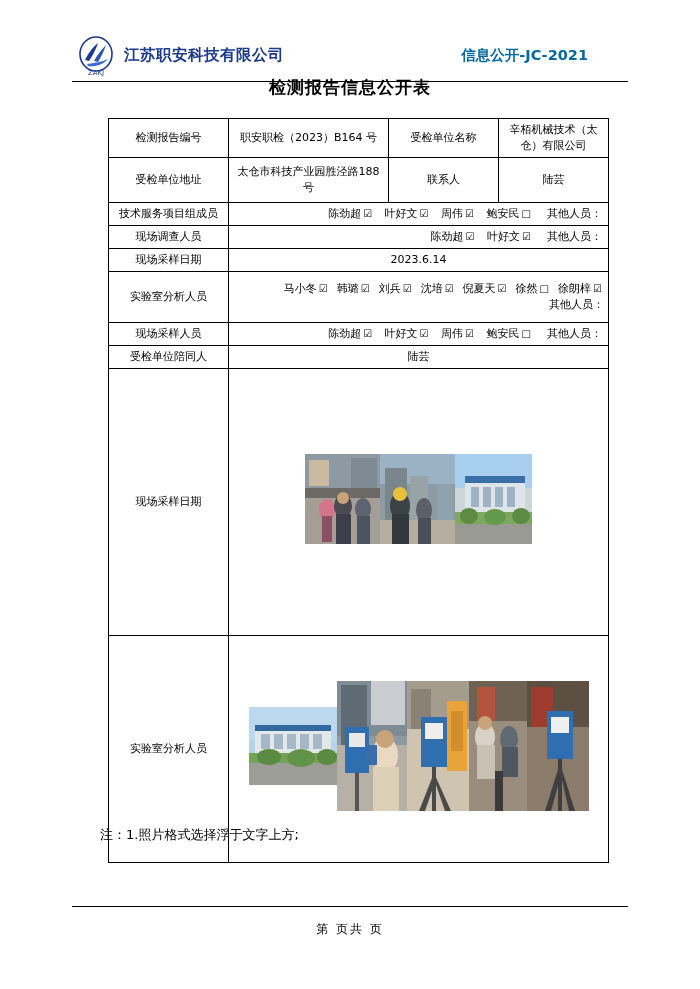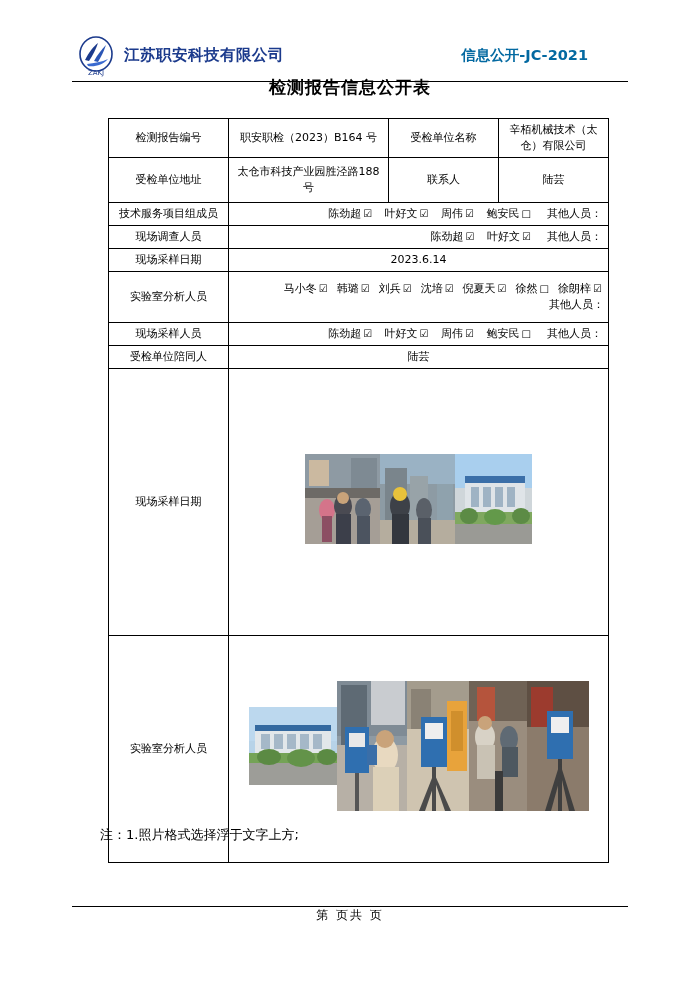--- a/index.html
+++ b/index.html
@@ -118,20 +118,21 @@
     font-size: 13px;
     color: #000;
   }
   .footer {
     position: absolute;
     left: 72px;
     top: 906px;
     width: 556px;
     border-top: 1.1px solid #000;
     box-sizing: border-box;
+    padding-top: 14px;
     text-align: center;
     font-family: "DejaVu Sans", sans-serif;
     font-size: 12px;
     color: #000;
     letter-spacing: 2px;
   }
 </style>
 </head>
 <body>
 

